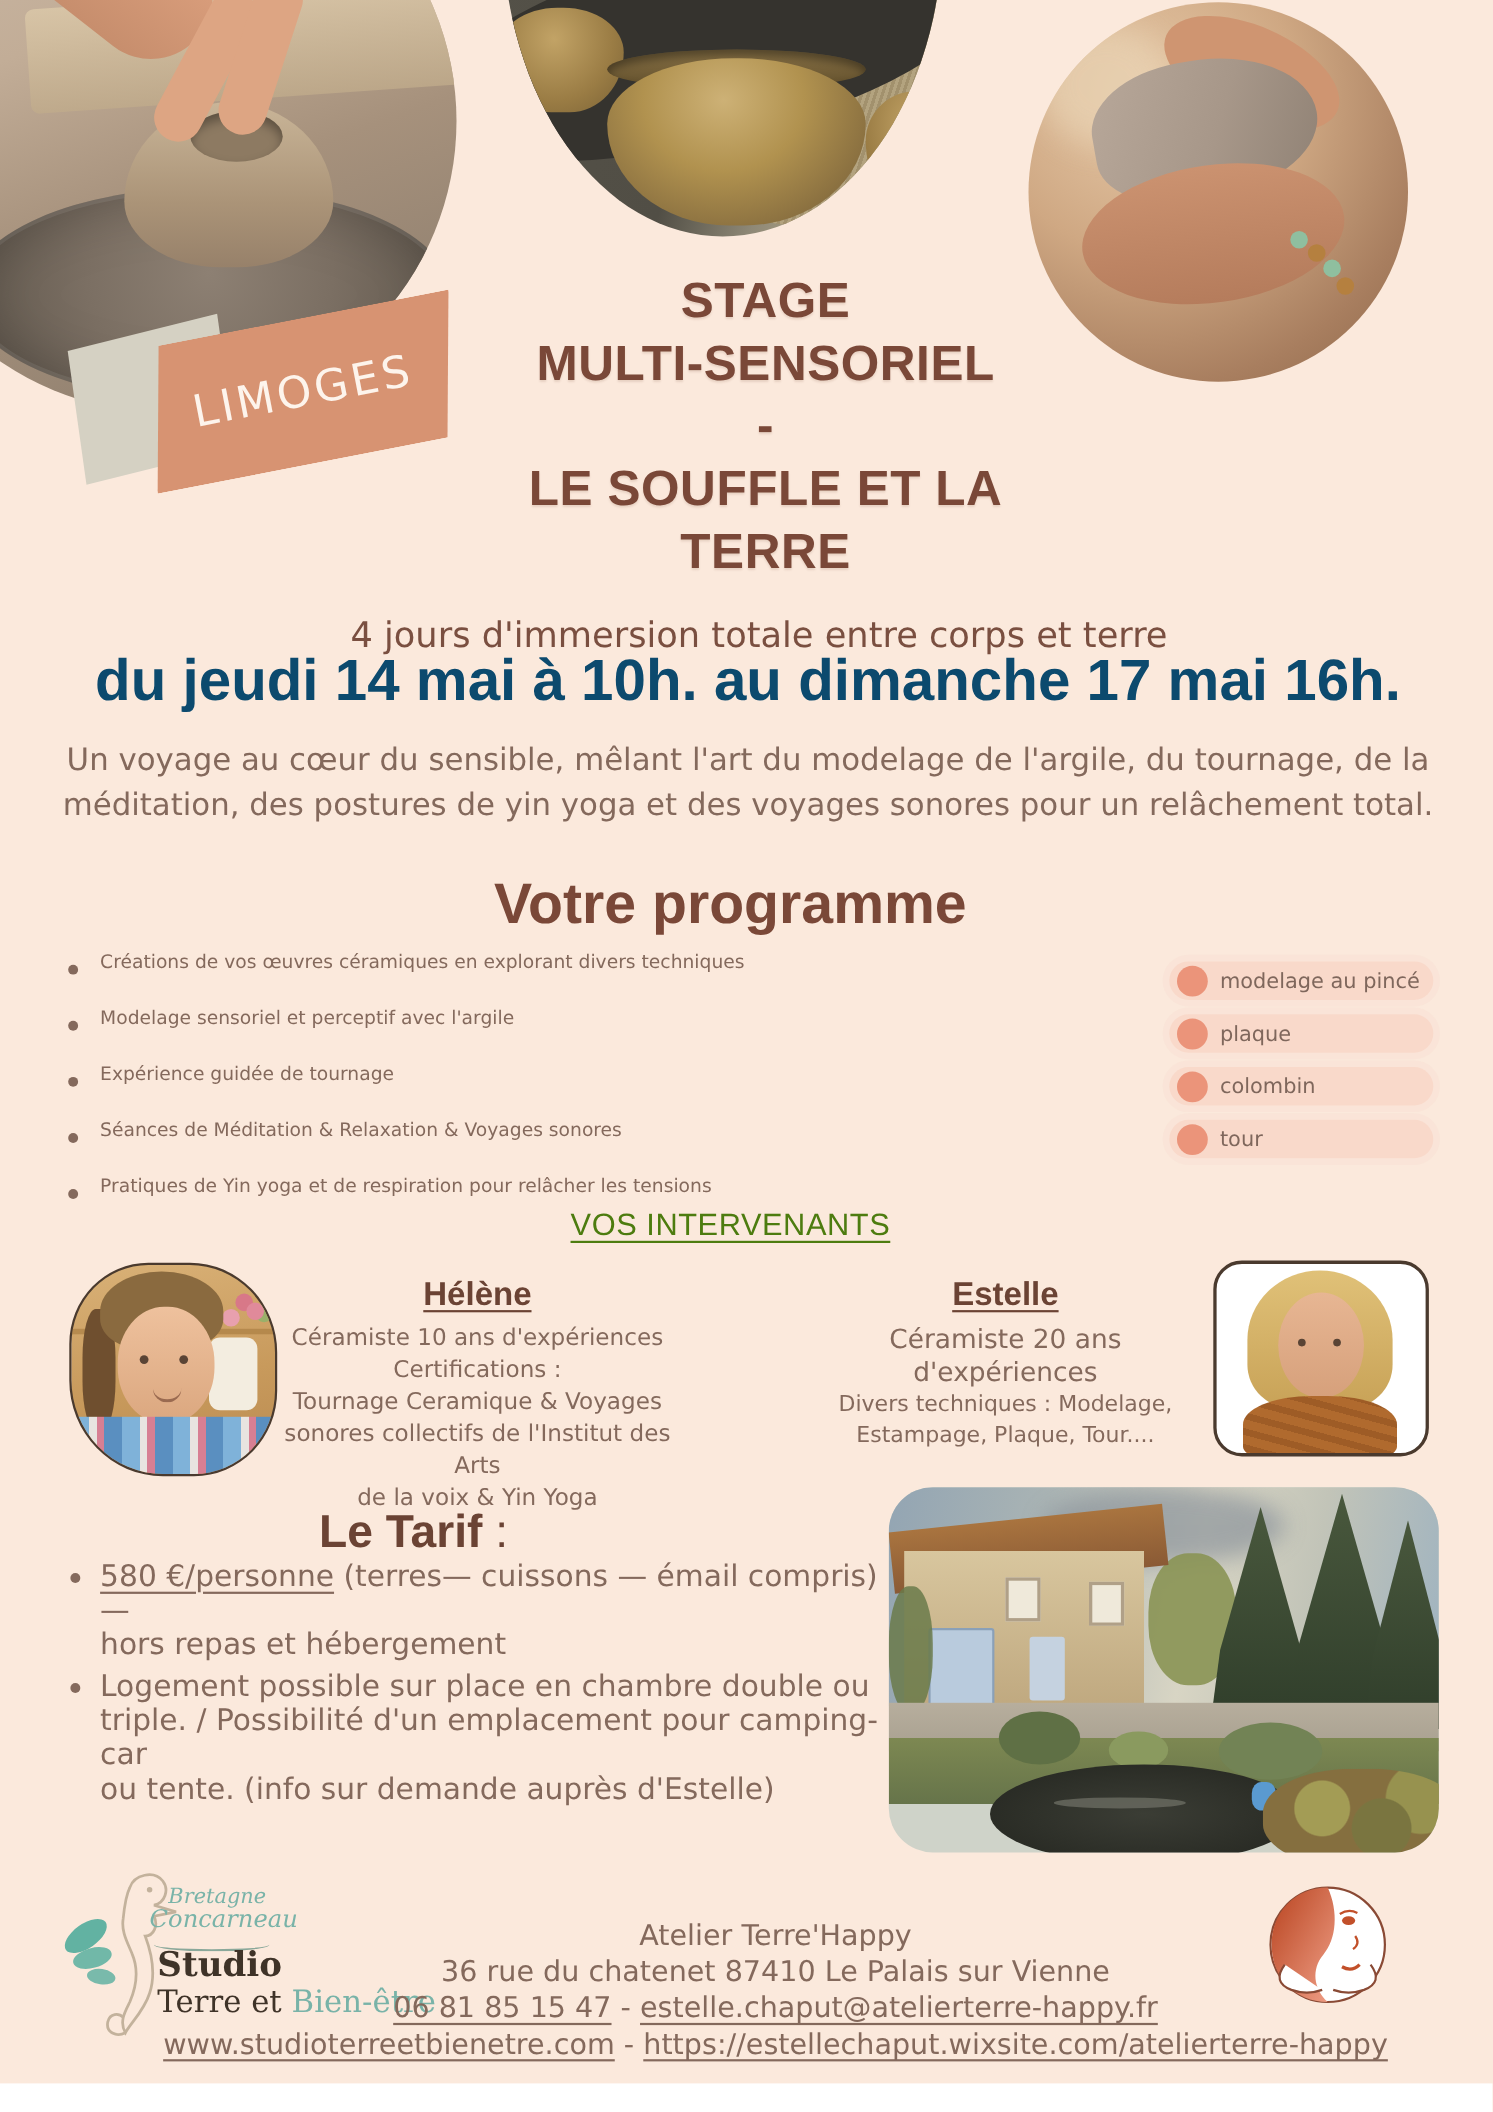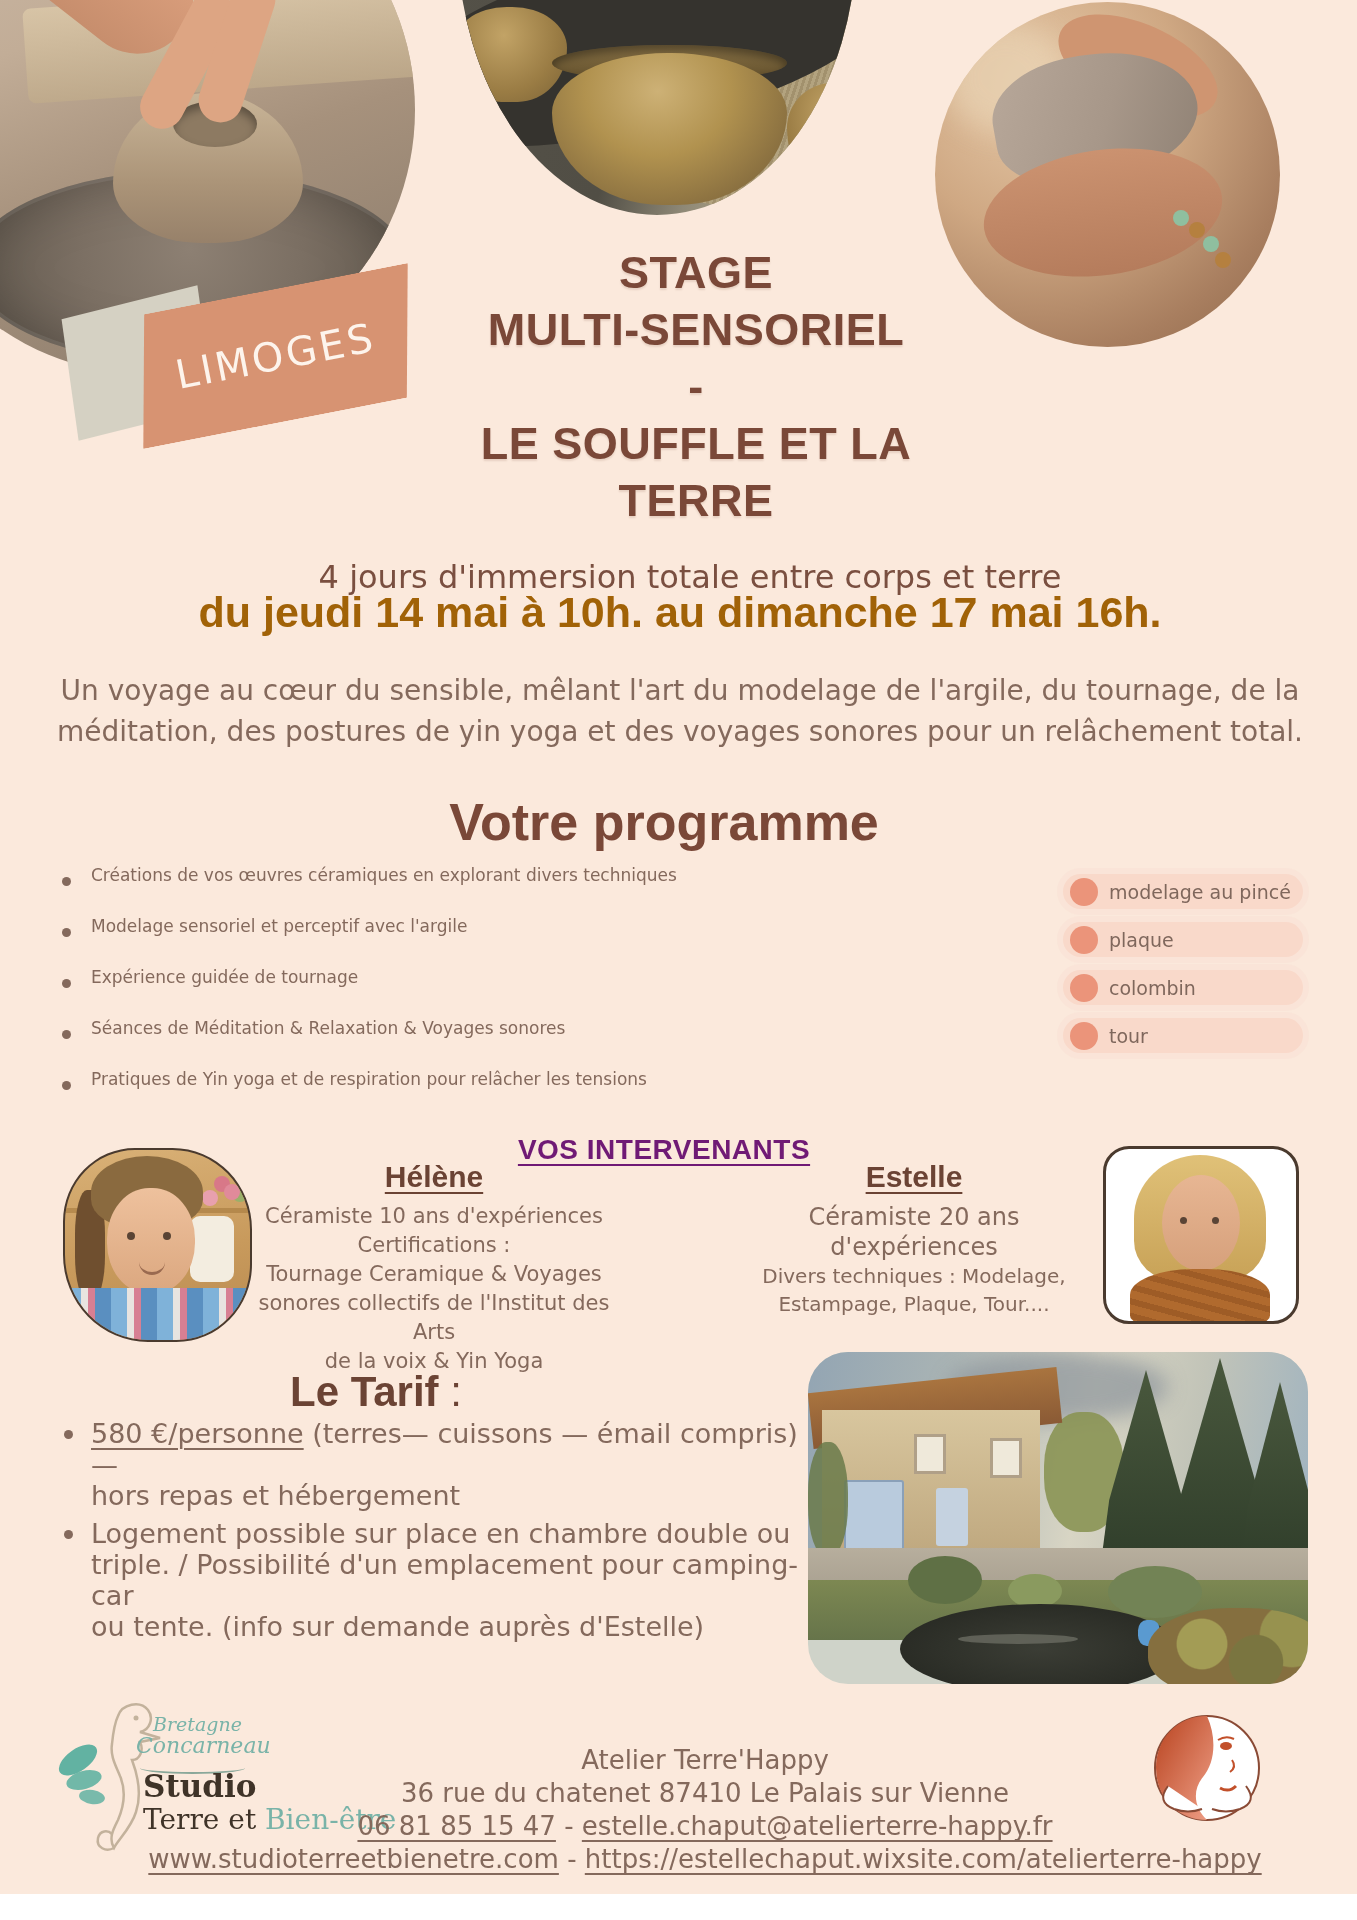--- a/index.html
+++ b/index.html
@@ -62,38 +62,38 @@
   .limoges-banner{left:128px;top:290px;width:295px;height:132px;background:#d79372;
     transform:rotate(-11deg);clip-path:polygon(9% 0,100% 0,91% 100%,0 100%);
     display:flex;align-items:center;justify-content:center;}
   .limoges-banner span{color:#fdf4ec;font-size:40px;letter-spacing:3px;font-weight:400;}
 
   
   .title-block{left:390px;top:244px;width:612px;color:#7a4838;font-weight:800;
     font-size:45px;line-height:57px;font-family:"Liberation Sans",sans-serif;
     letter-spacing:.5px;text-shadow:0 2px 2px rgba(90,40,20,.12);}
   .subtitle{left:70px;top:538px;width:1240px;color:#7a4f40;font-size:32px;margin-top:20px;}
-  .date-line{left:30px;top:588px;width:1300px;color:#a16207;font-size:43px;font-weight:700;
+  .date-line{left:30px;top:588px;width:1300px;color:#0c4a6e;font-size:53px;font-weight:700;
     font-family:"Liberation Sans",sans-serif;}
   .description{left:40px;top:670px;width:1280px;color:#84695c;font-size:28px;line-height:41px;}
   .prog-heading{left:364px;top:792px;width:600px;color:#7a4838;font-size:52px;font-weight:800;
     font-family:"Liberation Sans",sans-serif;}
 
   .bullets{left:60px;top:858px;width:880px;}
   .bullet-item{display:flex;align-items:center;margin-bottom:17px;color:#84695c;
     font-size:17px;line-height:34px;}
   .bullet-dot{width:9px;height:9px;border-radius:50%;background:#84695c;margin:13px 20px 0 2px;flex:none;}
 
   .tags{left:1063px;top:874px;width:240px;}
   .tag-pill{display:flex;align-items:center;height:35px;margin-bottom:13px;border-radius:18px;
     background:#f9d9ca;padding-left:7px;box-shadow:0 0 0 6px rgba(249,217,202,.25);}
   .tag-dot{width:28px;height:28px;border-radius:50%;background:#eb947a;margin-right:11px;flex:none;}
   .tag-label{font-size:19px;color:#7f675c;}
 
-  .interv-heading{left:364px;top:1134px;width:600px;font-size:28px;font-weight:700;color:#701a75;
+  .interv-heading{left:364px;top:1098px;width:600px;font-size:28px;font-weight:400;color:#4d7c0f;
     font-family:"Liberation Sans",sans-serif;letter-spacing:.5px;}
   .u{text-decoration:underline;text-decoration-thickness:2px;text-underline-offset:5px;}
 
   .person-name{font-size:30px;font-weight:800;color:#6b4334;margin-bottom:8px;
     font-family:"Liberation Sans",sans-serif;}
   .helene-block{left:245px;top:1160px;width:378px;color:#84695c;}
   .helene-block .line{font-size:21px;line-height:29px;}
   .estelle-block{left:755px;top:1160px;width:318px;color:#84695c;}
   .estelle-block .line-lg{font-size:24px;line-height:30px;}
   .estelle-block .line-sm{font-size:20px;line-height:28px;}

